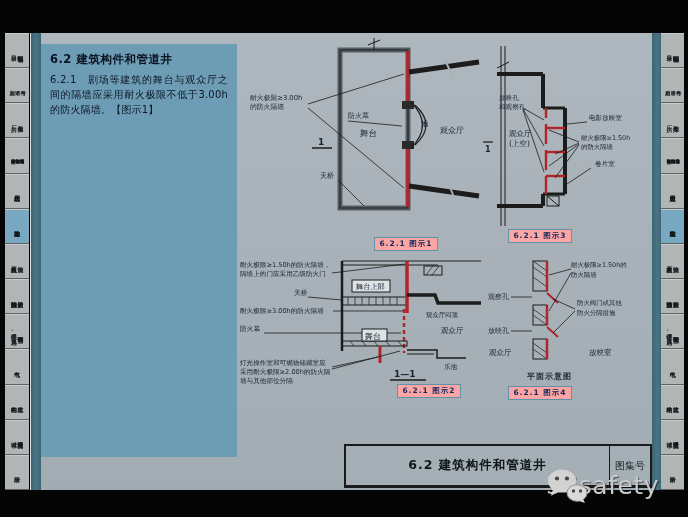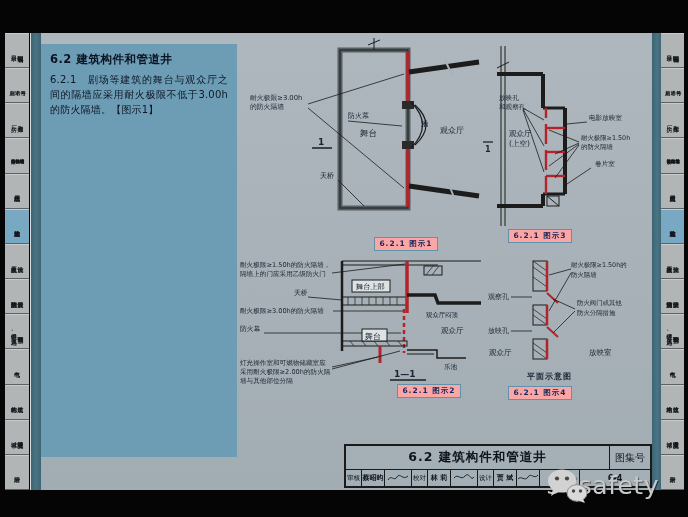--- a/index.html
+++ b/index.html
@@ -366,45 +366,20 @@
   <div class="abs cap" style="left:508px;top:229px">6.2.1 图示3</div>
   <div class="abs cap" style="left:397px;top:384px">6.2.1 图示2</div>
   <div class="abs cap" style="left:508px;top:386px">6.2.1 图示4</div>
 
 
   <div class="abs titleblock">
     <div class="tb-row1">
       <div class="tb-cell tb-title">6.2 建筑构件和管道井</div>
       <div class="tb-cell tb-lab1">图集号</div>
     </div>
-    <div class="tb-row2">
-      <div class="tb-cell tb-lab2" style="width:16px">审核</div>
-      <div class="tb-cell tb-name" style="width:23px">蔡昭昀</div>
-      <div class="tb-cell tb-sig" style="width:27px">
-        <svg width="24" height="12" viewBox="0 0 24 12">
-            <path d="M2,8 C5,2 8,10 11,5 S17,9 22,4" stroke="#1f2738" fill="none" stroke-width="1"></path>
-          </svg>
-      </div>
-      <div class="tb-cell tb-lab2" style="width:16px">校对</div>
-      <div class="tb-cell tb-name" style="width:23px">林 莉</div>
-      <div class="tb-cell tb-sig" style="width:27px">
-        <svg width="24" height="12" viewBox="0 0 24 12">
-            <path d="M2,6 C6,1 9,9 13,4 S19,10 22,5" stroke="#1f2738" fill="none" stroke-width="1"></path>
-          </svg>
-      </div>
-      <div class="tb-cell tb-lab2" style="width:16px">设计</div>
-      <div class="tb-cell tb-name" style="width:23px">贾 斌</div>
-      <div class="tb-cell tb-sig" style="flex:1">
-        <svg width="24" height="12" viewBox="0 0 24 12">
-            <path d="M2,7 C5,3 9,10 12,5 S18,8 22,3" stroke="#1f2738" fill="none" stroke-width="1"></path>
-          </svg>
-      </div>
-      <div class="tb-cell tb-lab2" style="width:40px">页</div>
-      <div class="tb-cell tb-name" style="width:70px;font-size:8px">6-4</div>
-    </div>
   </div>
 
   <div class="abs watermark">
     <svg width="42" height="36" viewBox="0 0 42 36">
       <ellipse cx="16" cy="13" rx="14" ry="11.5" fill="#d2d2d2"></ellipse>
       <path d="M7,21 L5,28 L13,23 Z" fill="#d2d2d2"></path>
       <circle cx="11" cy="10.5" r="2.1" fill="#474747"></circle>
       <circle cx="21" cy="10.5" r="2.1" fill="#474747"></circle>
       <ellipse cx="31" cy="25" rx="10" ry="8.3" fill="#d9d9d9" stroke="#8f8f8f" stroke-width="1"></ellipse>
       <path d="M37,31 L39,35 L32,32.5 Z" fill="#d9d9d9"></path>

